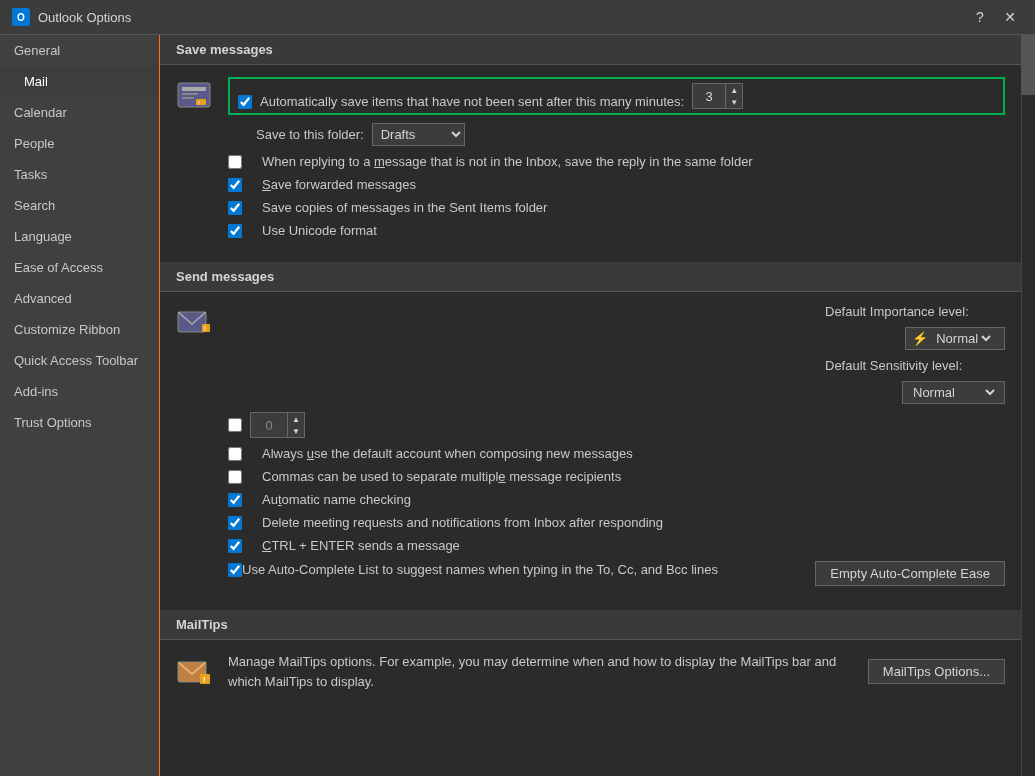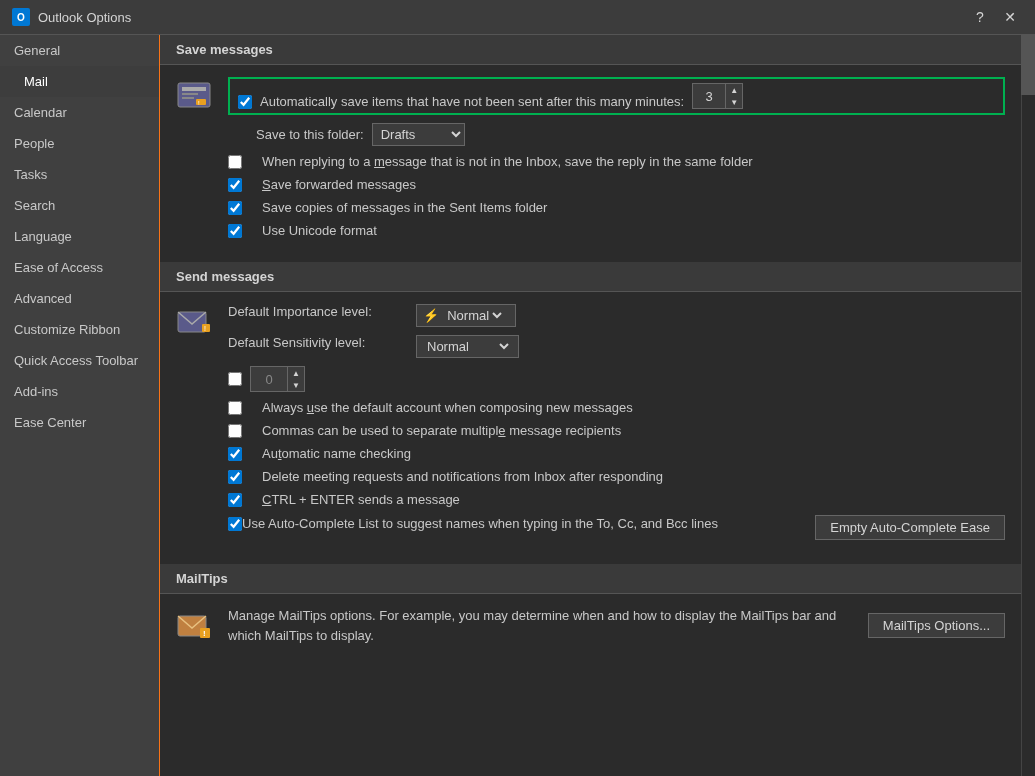--- a/index.html
+++ b/index.html
@@ -181,23 +181,24 @@
       cursor: pointer;
       font-size: 8px;
       display: flex;
       align-items: center;
       justify-content: center;
       padding: 0;
     }
     
     .importance-row {
       display: flex;
-      align-items: flex-start;
+      align-items: flex-end;
       gap: 8px;
       margin-bottom: 8px;
+      flex-direction: column;
     }
     .importance-label {
       color: #c8c8c8;
       font-size: 13px;
       min-width: 180px;
     }
     .expired-row {
       display: flex;
       align-items: center;
       gap: 8px;
@@ -298,21 +299,21 @@
       <div class="sidebar-item">
         <span>Customize Ribbon</span>
       </div>
       <div class="sidebar-item">
         <span>Quick Access Toolbar</span>
       </div>
       <div class="sidebar-item">
         <span>Add-ins</span>
       </div>
       <div class="sidebar-item">
-        <span>Ease Center</span>
+        <span>Trust Options</span>
       </div>
     </div>
 
     <div class="main-content">
 
       <div class="section">
         <div class="section-header">
           <span>Save messages</span>
         </div>
         <div class="section-body">

